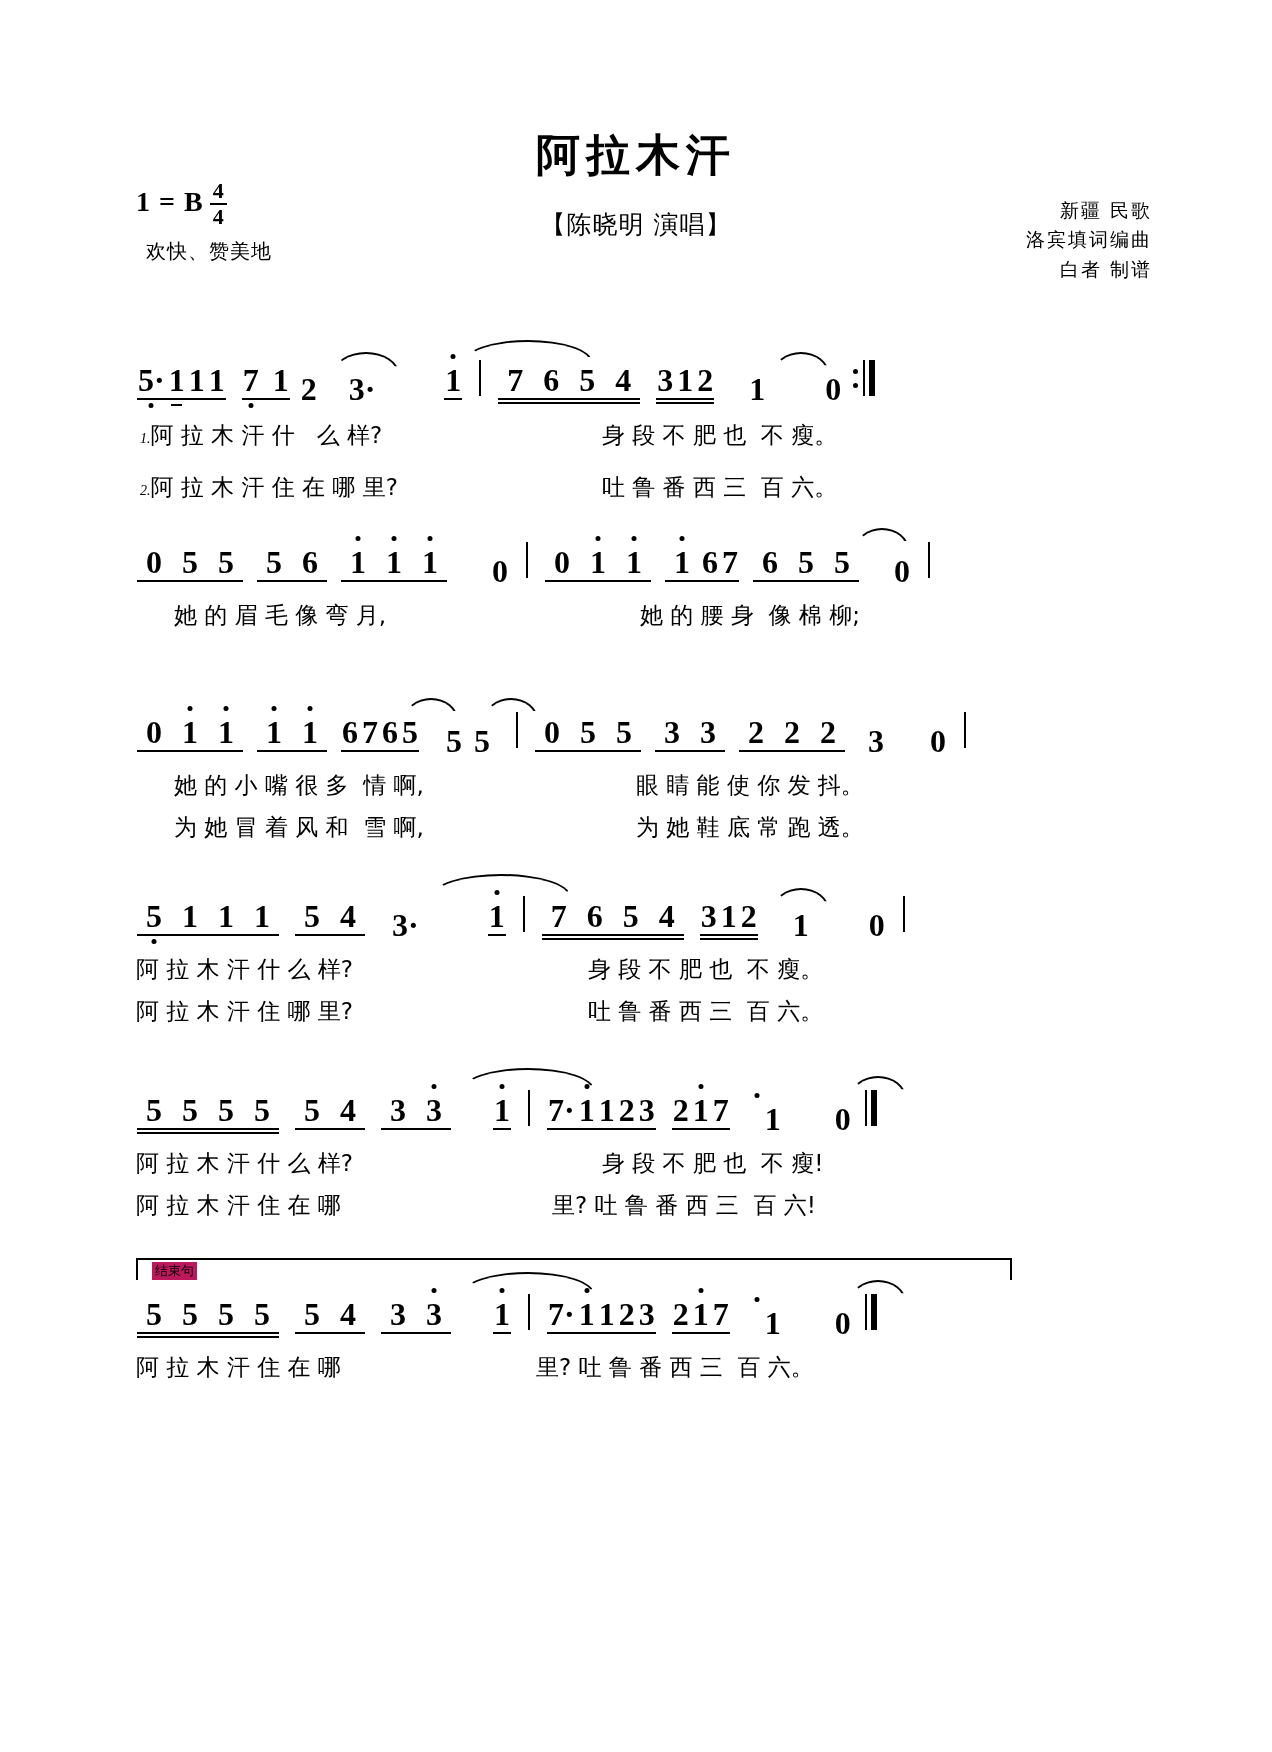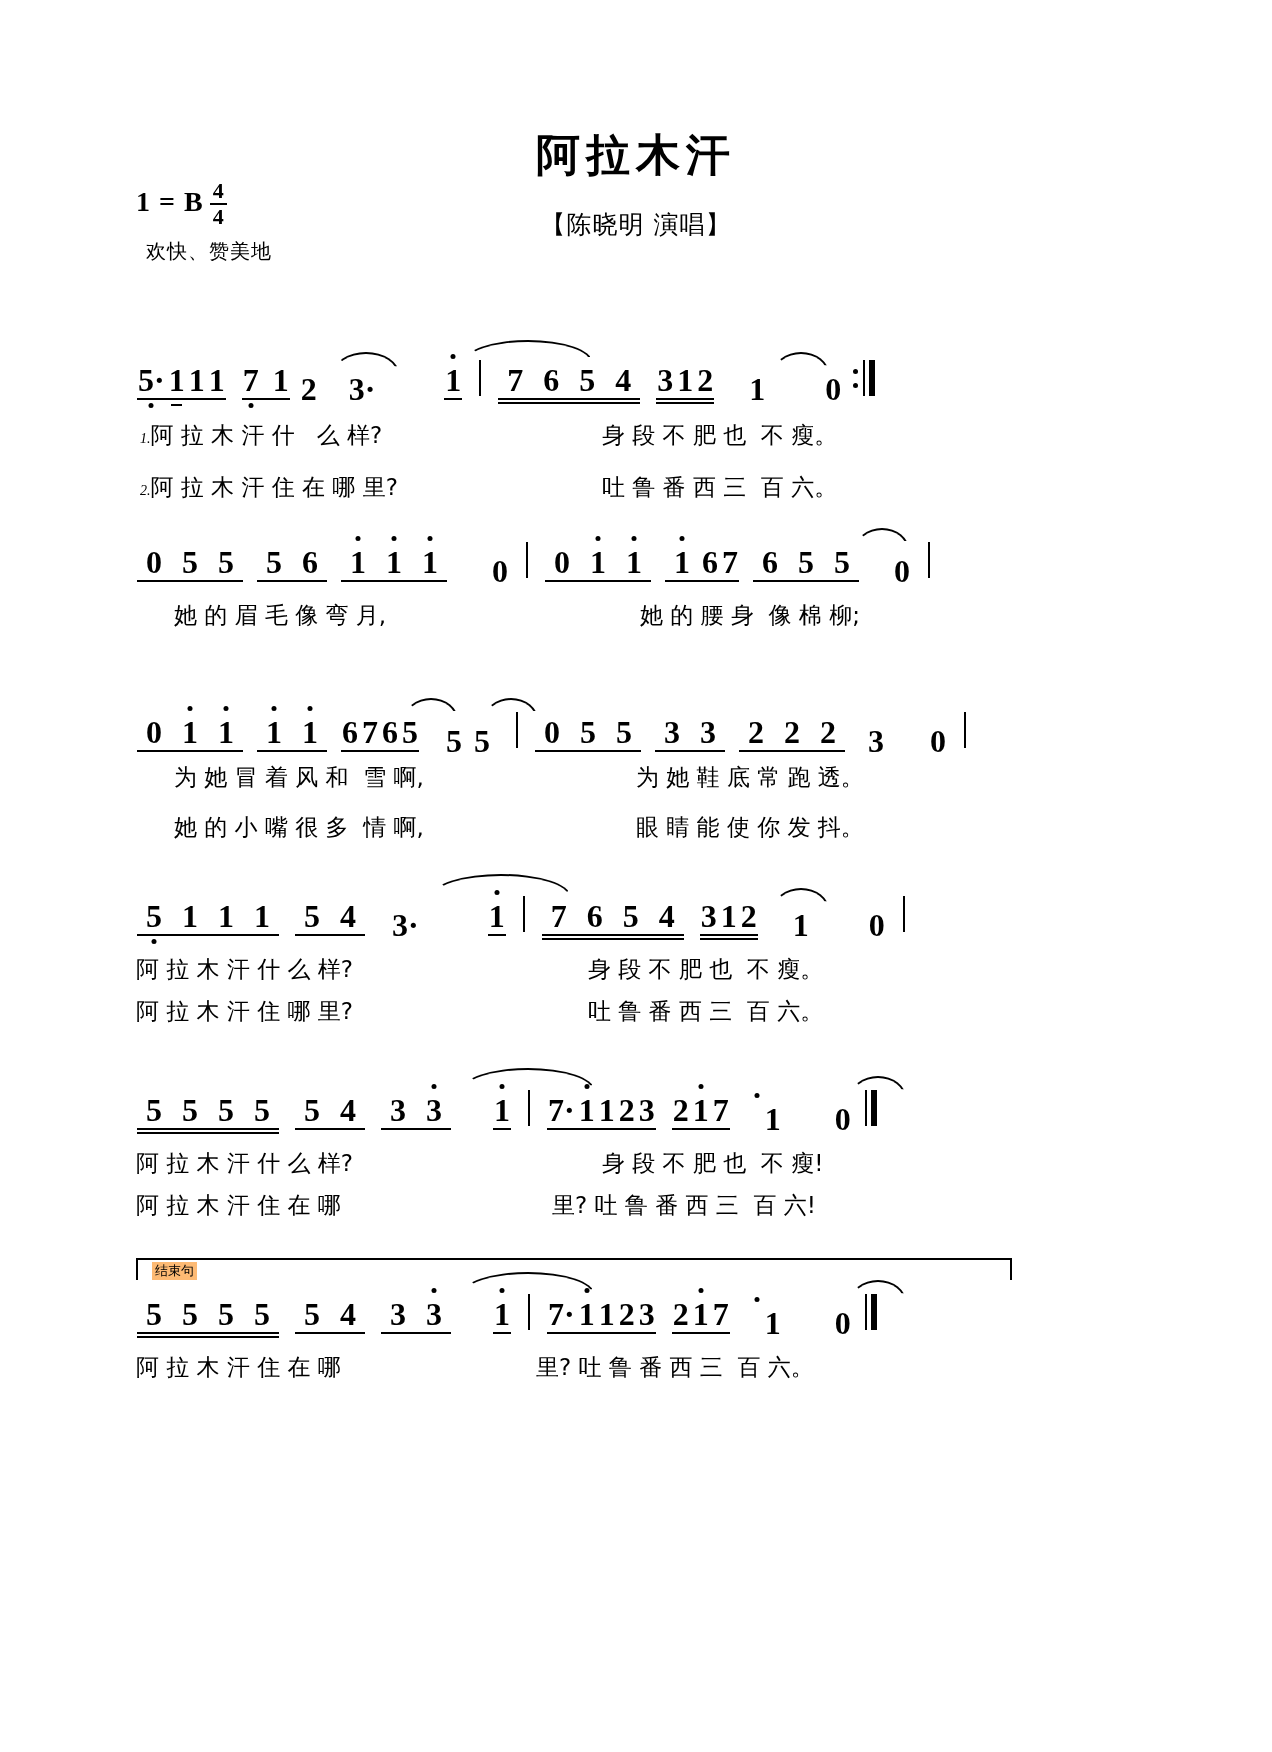--- a/index.html
+++ b/index.html
@@ -262,41 +262,46 @@
     border-top: 2px solid #000;
     border-left: 2px solid #000;
     border-right: 2px solid #000;
     height: 22px;
     box-sizing: border-box;
   }
   .coda-label {
     position: absolute;
     font-family: "DejaVu Sans", sans-serif;
     font-size: 13px;
-    background: #fdba74;
+    background: #be185d;
     padding: 0 3px;
   }
 </style>
 </head>
 <body>
 
 <div class="page">
 
   <div class="title">阿拉木汗</div>
   <div class="performer">【陈晓明 演唱】</div>
 
   <div class="keyblock">
     <span class="eq">1 = B</span>
     <span class="meter">
       <span class="num">4</span>
       <span class="den">4</span>
     </span>
   </div>
   <div class="mood">欢快、赞美地</div>
 
+  <div class="credits">
+    <div>新疆 民歌</div>
+    <div>洛宾填词编曲</div>
+    <div>白者 制谱</div>
+  </div>
 
   <div class="system" style="top:348px">
     <div class="noterow">
       <div class="measure">
         <span class="grp b1">
           <span class="note dn">5·</span>
           <span class="note dash">1</span>
           <span class="note">1</span>
           <span class="note">1</span>
         </span>
@@ -447,27 +452,27 @@
         <span class="note" style="padding-left:22px">3</span>
         <span class="note" style="padding-left:44px">0</span>
       </div>
 
       <span class="barline"></span>
 
       <span class="slur" style="left:268px; top:-2px; width:50px;"></span>
       <span class="slur" style="left:348px; top:-2px; width:50px;"></span>
     </div>
 
+    <div class="lyrics" style="margin-top:14px">
+      <span class="lyr" style="left:38px">她 的 小 嘴 很 多  情 啊,</span>
+      <span class="lyr" style="left:500px">眼 睛 能 使 你 发 抖。</span>
+    </div>
     <div class="lyrics" style="margin-top:6px">
       <span class="lyr" style="left:38px">为 她 冒 着 风 和  雪 啊,</span>
       <span class="lyr" style="left:500px">为 她 鞋 底 常 跑 透。</span>
-    </div>
-    <div class="lyrics" style="margin-top:14px">
-      <span class="lyr" style="left:38px">她 的 小 嘴 很 多  情 啊,</span>
-      <span class="lyr" style="left:500px">眼 睛 能 使 你 发 抖。</span>
     </div>
   </div>
 
   <div class="system" style="top:884px">
     <div class="noterow">
       <div class="measure">
         <span class="grp b1">
           <span class="note dn wide">5</span>
           <span class="note wide">1</span>
           <span class="note wide">1</span>

